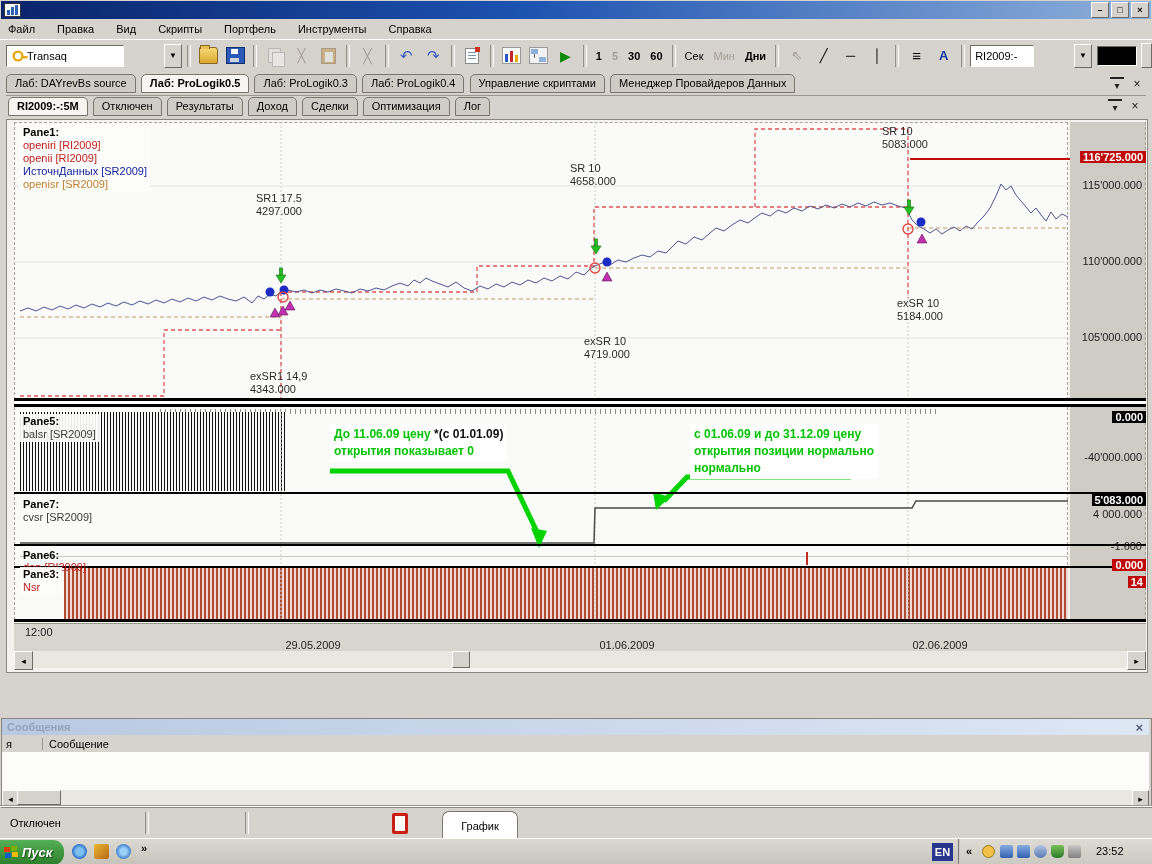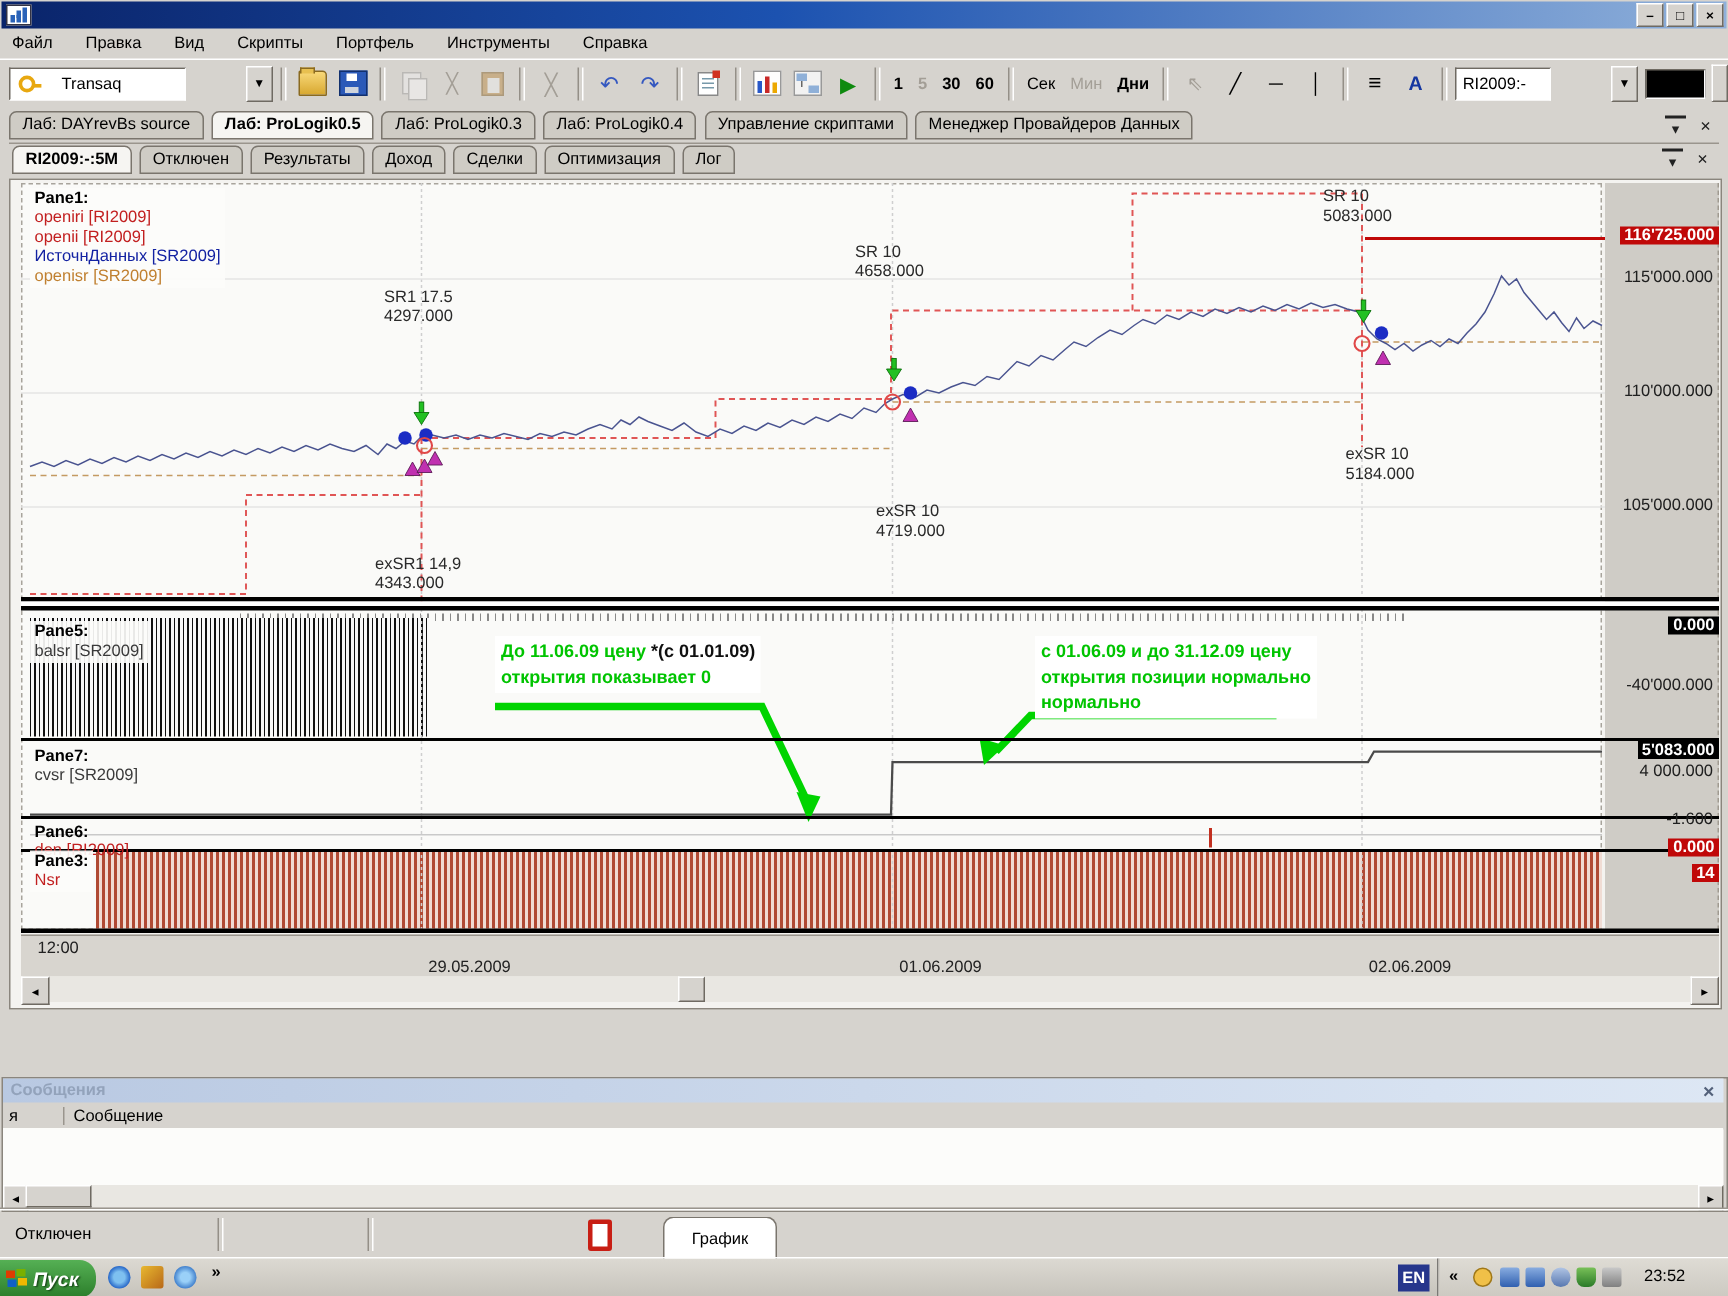--- a/index.html
+++ b/index.html
@@ -108,21 +108,21 @@
     <span class="menuitem">Вид</span>
     <span class="menuitem">Скрипты</span>
     <span class="menuitem">Портфель</span>
     <span class="menuitem">Инструменты</span>
     <span class="menuitem">Справка</span>
   </div>
 
   <div id="toolbar" class="abs">
     <span class="combo" style="width:118px">
       <span class="ic-key" style="transform:scale(.8)"></span>
-      <span style="margin-left:16px">Transaq</span>
+      <span style="margin-left:2px">Transaq</span>
     </span>
     <span class="tool raised combobtn" style="height:22px">▼</span>
     <span class="tsep"></span>
     <span class="tool">
         <span class="ic ic-folder"></span>
       </span>
     <span class="tool">
         <span class="ic ic-save"></span>
       </span>
     <span class="tsep"></span>

